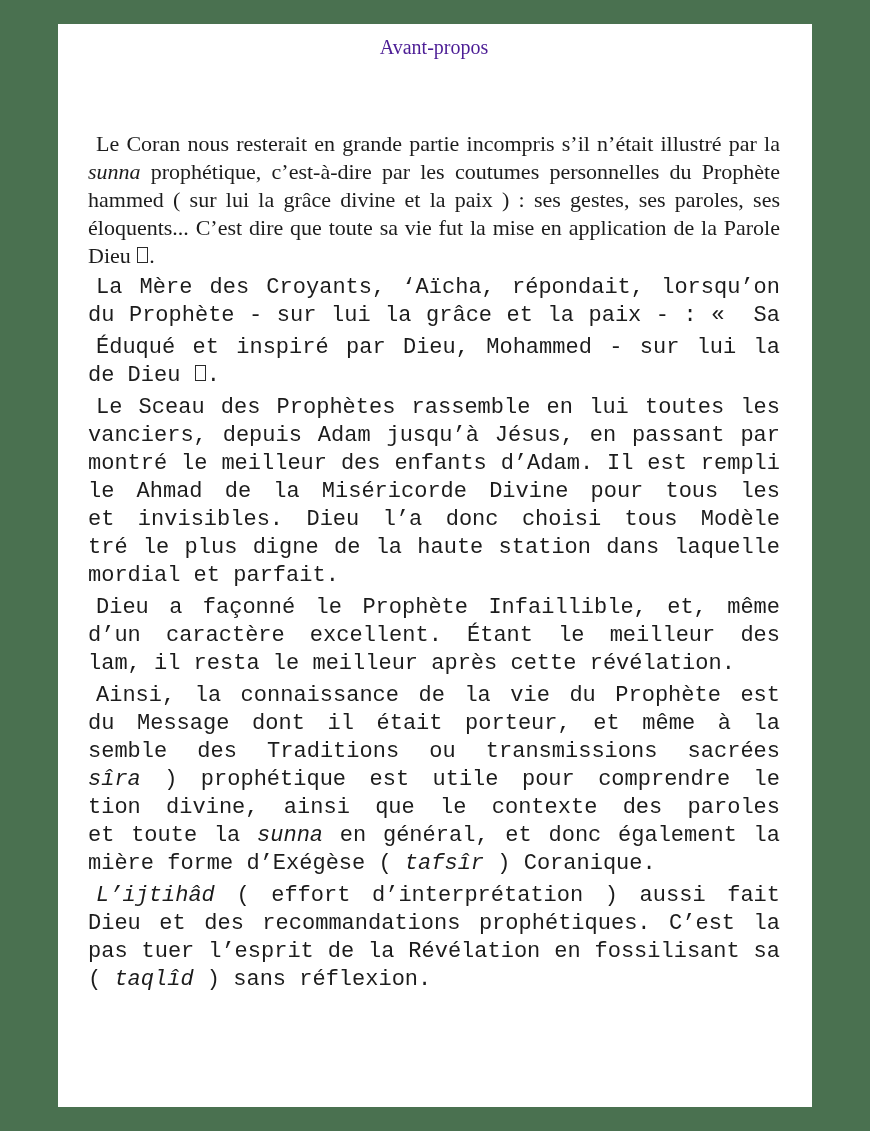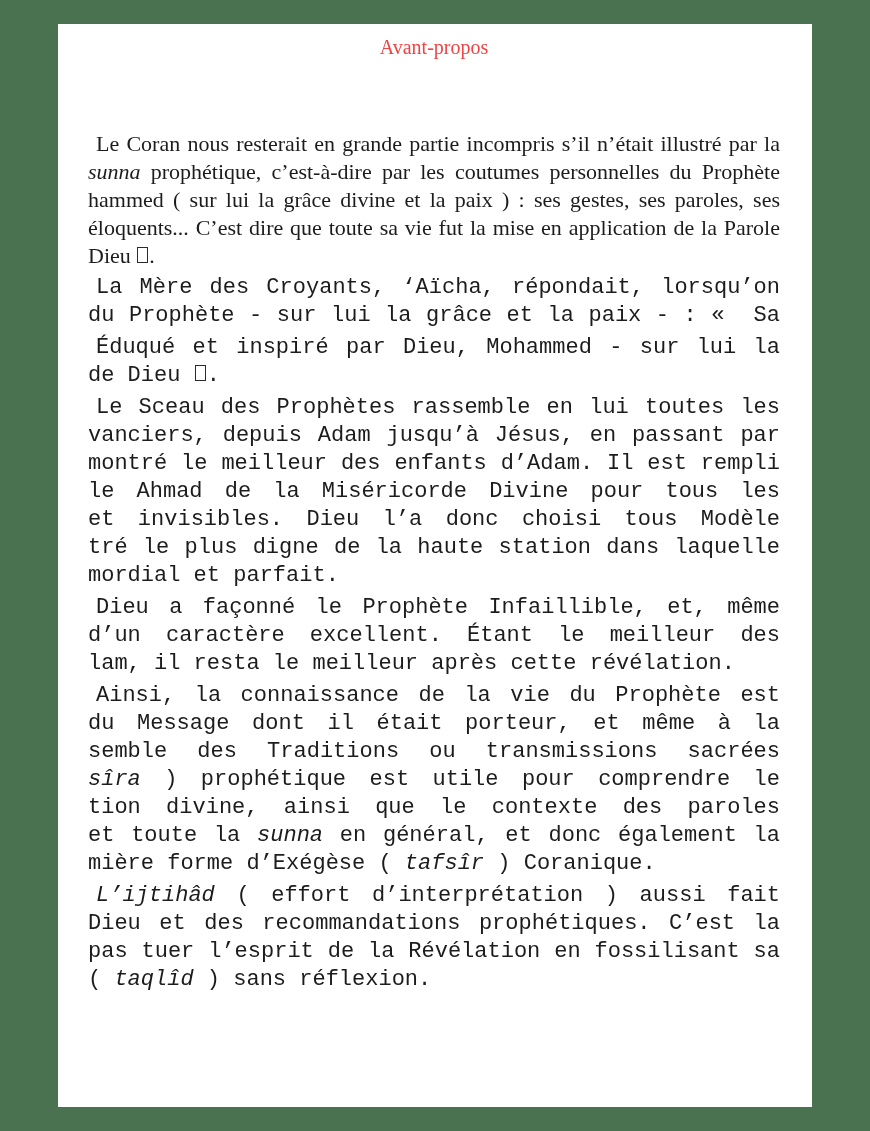--- a/index.html
+++ b/index.html
@@ -17,21 +17,21 @@
     box-sizing: border-box;
     padding: 9px 32px 0 30px;
     color: #1c1c1c;
   }
   .title {
     margin: 0 0 69px 0;
     font-size: 20px;
     font-weight: normal;
     text-align: center;
     line-height: 28px;
-    color: #ef4444;
+    color: #4c1d95;
   }
   .textblock { font-size: 22px; }
   .paragraph { margin: 0; }
   .paragraph + .paragraph { margin-top: 4px; font-family: Liberation Mono, monospace; }
   .line {
     height: 28px;
     line-height: 28px;
     text-align: justify;
     text-align-last: justify;
     overflow: hidden;

